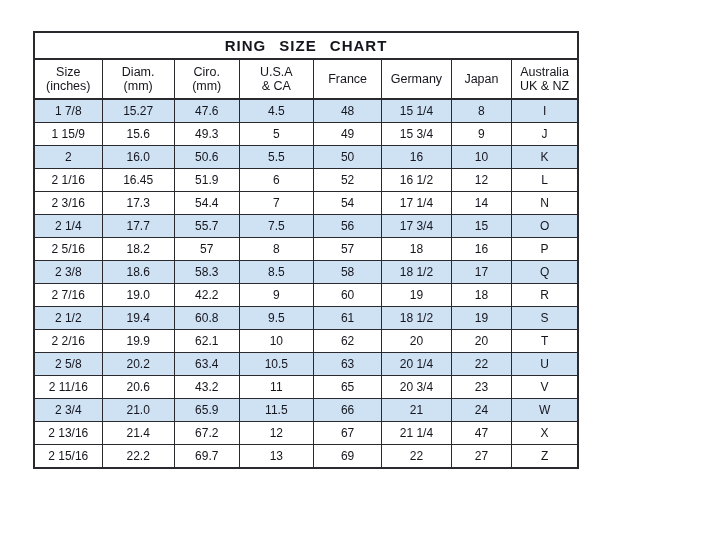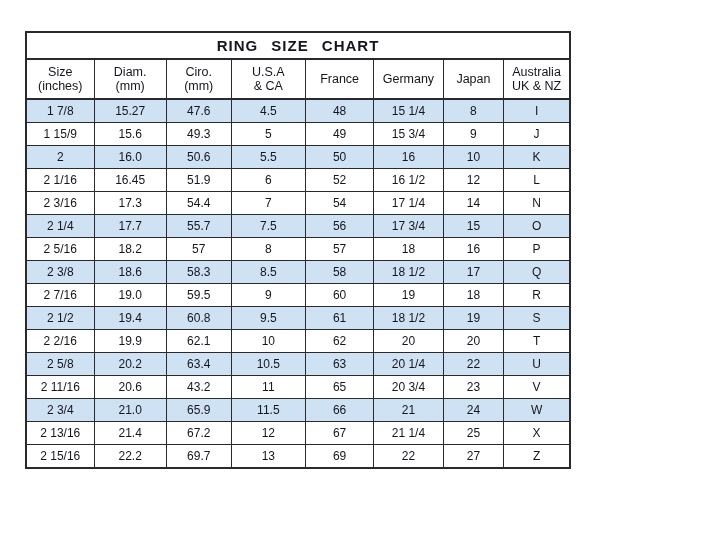--- a/index.html
+++ b/index.html
@@ -9,21 +9,21 @@
   }
   body {
     width: 708px;
     height: 549px;
     position: relative;
     overflow: hidden;
     font-family: "Liberation Sans", sans-serif;
   }
   .chart-wrap {
     position: absolute;
-    left: 25px;
+    left: 33px;
     top: 31px;
     width: 546px;
   }
   table.ring-chart {
     width: 100%;
     border-collapse: collapse;
     table-layout: fixed;
     color: var(--text, #15151d);
     border: 2px solid var(--border, #2a2a2e);
   }
@@ -190,21 +190,21 @@
           <td>58.3</td>
           <td>8.5</td>
           <td>58</td>
           <td>18 1/2</td>
           <td>17</td>
           <td>Q</td>
         </tr>
         <tr>
           <td>2 7/16</td>
           <td>19.0</td>
-          <td>59.5</td>
+          <td>42.2</td>
           <td>9</td>
           <td>60</td>
           <td>19</td>
           <td>18</td>
           <td>R</td>
         </tr>
         <tr class="stripe">
           <td>2 1/2</td>
           <td>19.4</td>
           <td>60.8</td>
@@ -254,21 +254,21 @@
           <td>24</td>
           <td>W</td>
         </tr>
         <tr>
           <td>2 13/16</td>
           <td>21.4</td>
           <td>67.2</td>
           <td>12</td>
           <td>67</td>
           <td>21 1/4</td>
-          <td>25</td>
+          <td>47</td>
           <td>X</td>
         </tr>
         <tr>
           <td>2 15/16</td>
           <td>22.2</td>
           <td>69.7</td>
           <td>13</td>
           <td>69</td>
           <td>22</td>
           <td>27</td>

